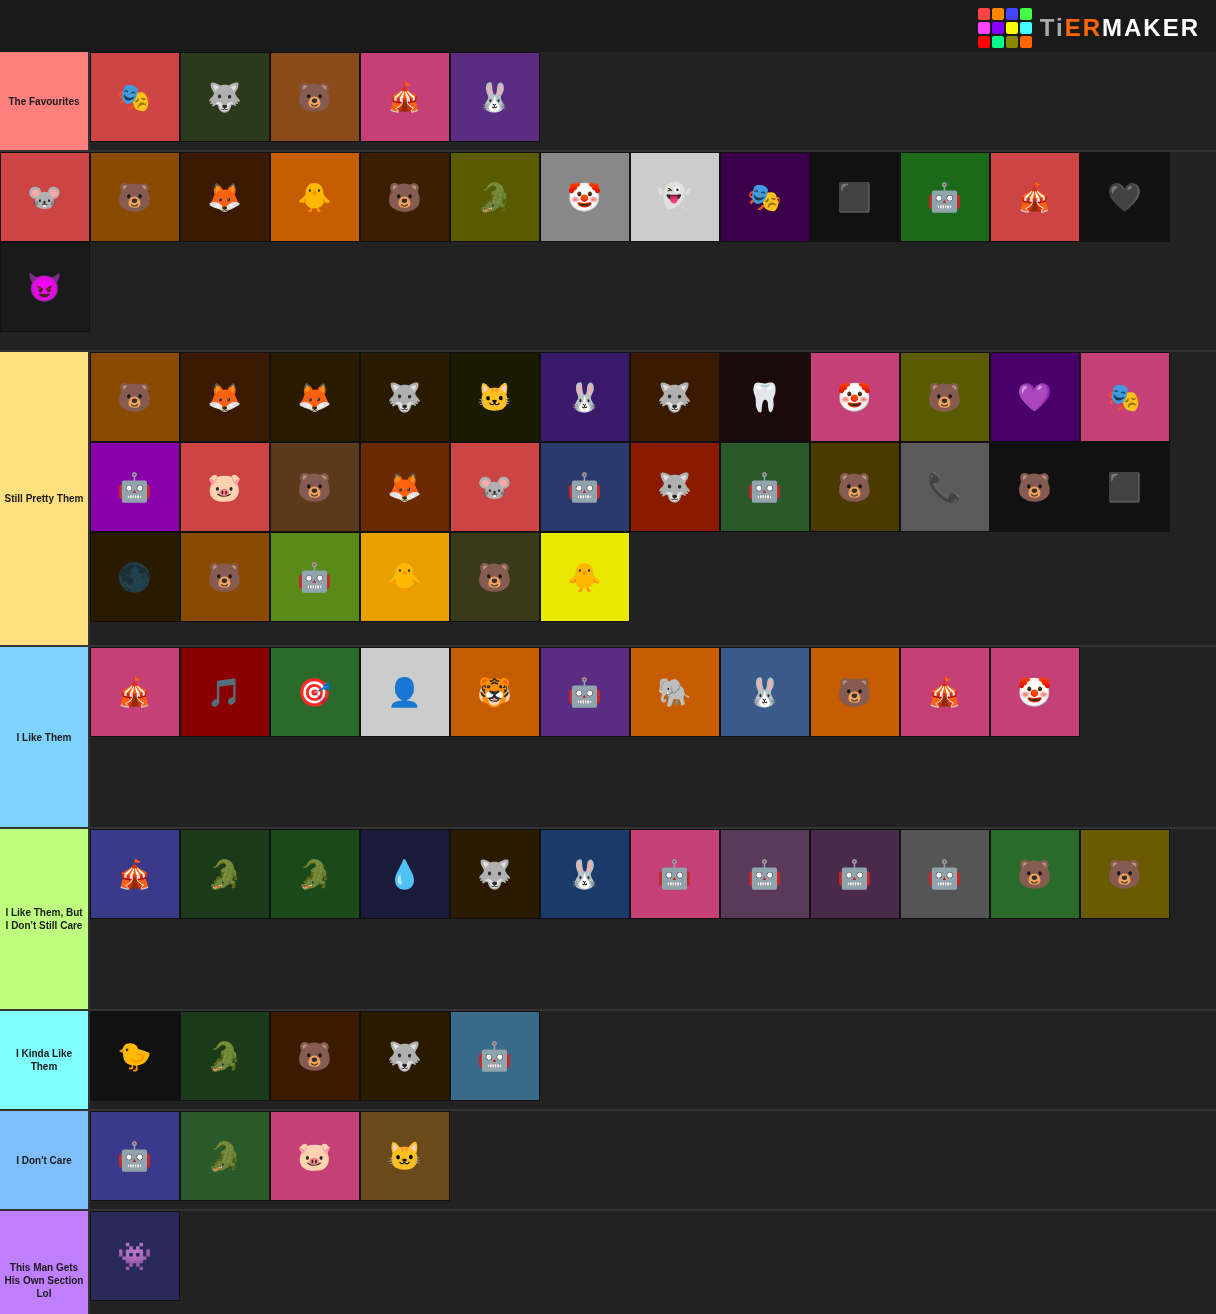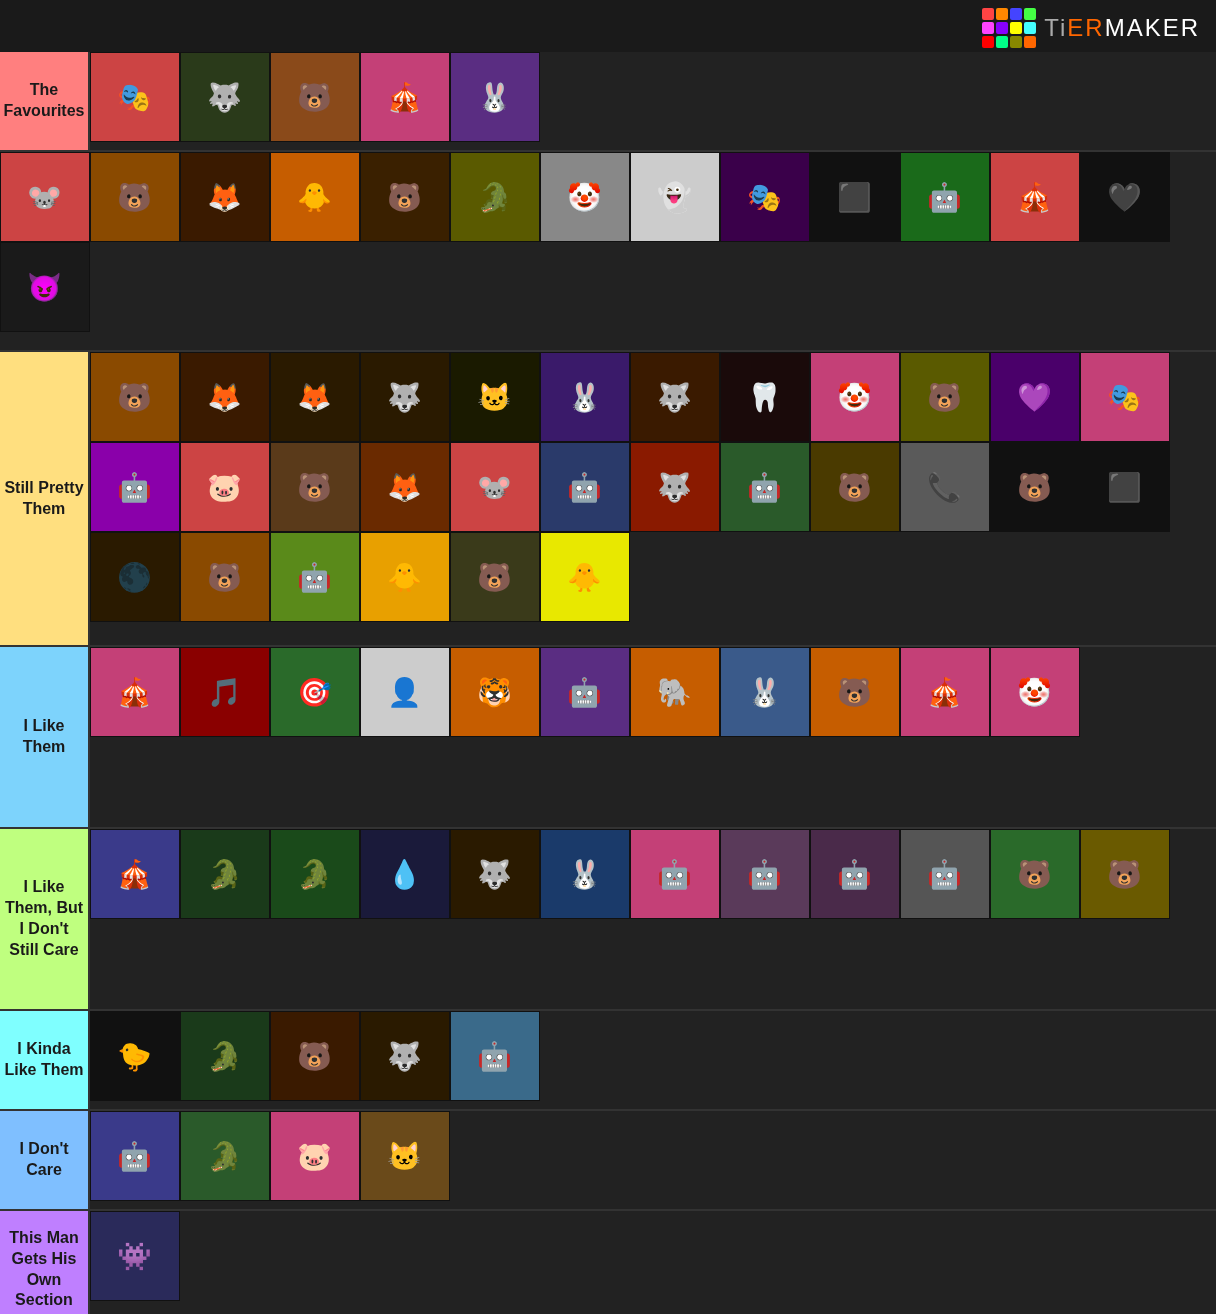--- a/index.html
+++ b/index.html
@@ -88,28 +88,28 @@
       height: 100%;
       display: flex;
       align-items: center;
       justify-content: center;
       font-size: 28px;
     }
 
     .tiermaker-title {
       color: white;
       font-size: 24px;
-      font-weight: 400;
+      font-weight: 700;
       font-family: Arial Black, sans-serif;
       letter-spacing: 2px;
     }
 
     .tier-label-text {
       color: #1a1a1a;
-      font-size: 16px;
+      font-size: 10px;
       font-weight: bold;
       line-height: 1.3;
       text-align: center;
     }
   </style>
 </head>
 <body>
 
 <div class="tiermaker-container">
 

